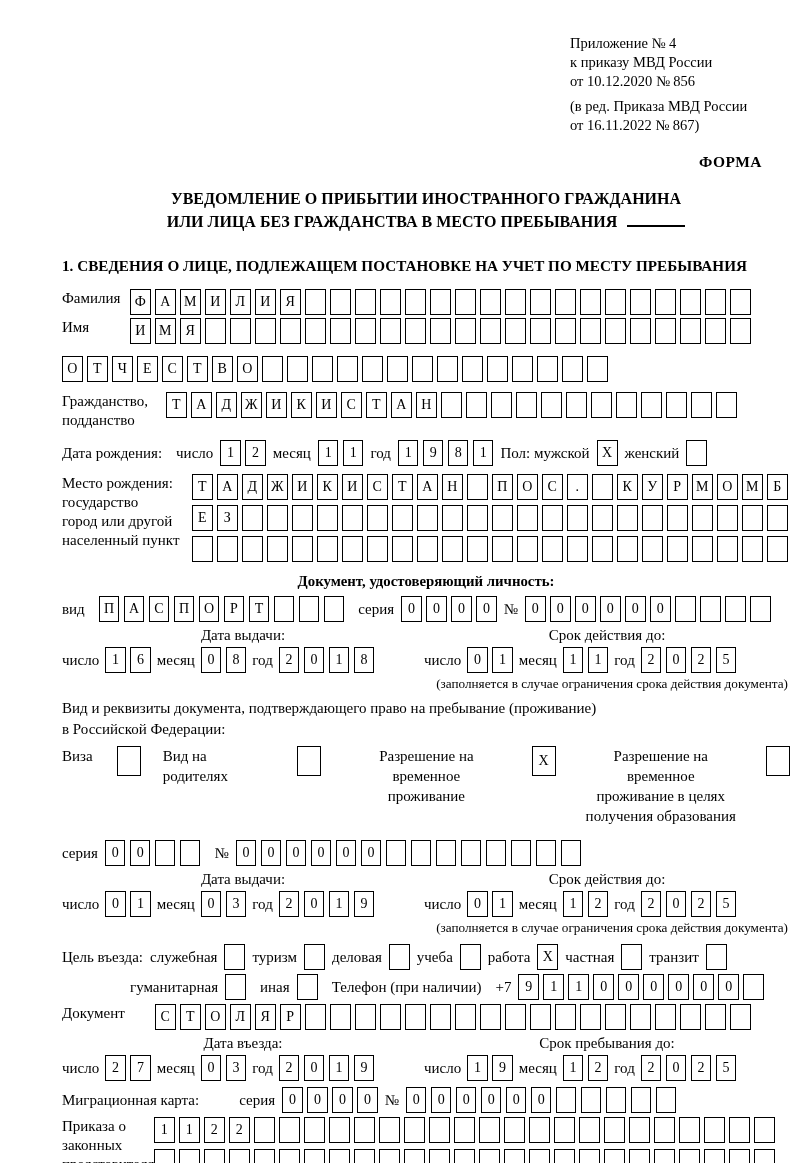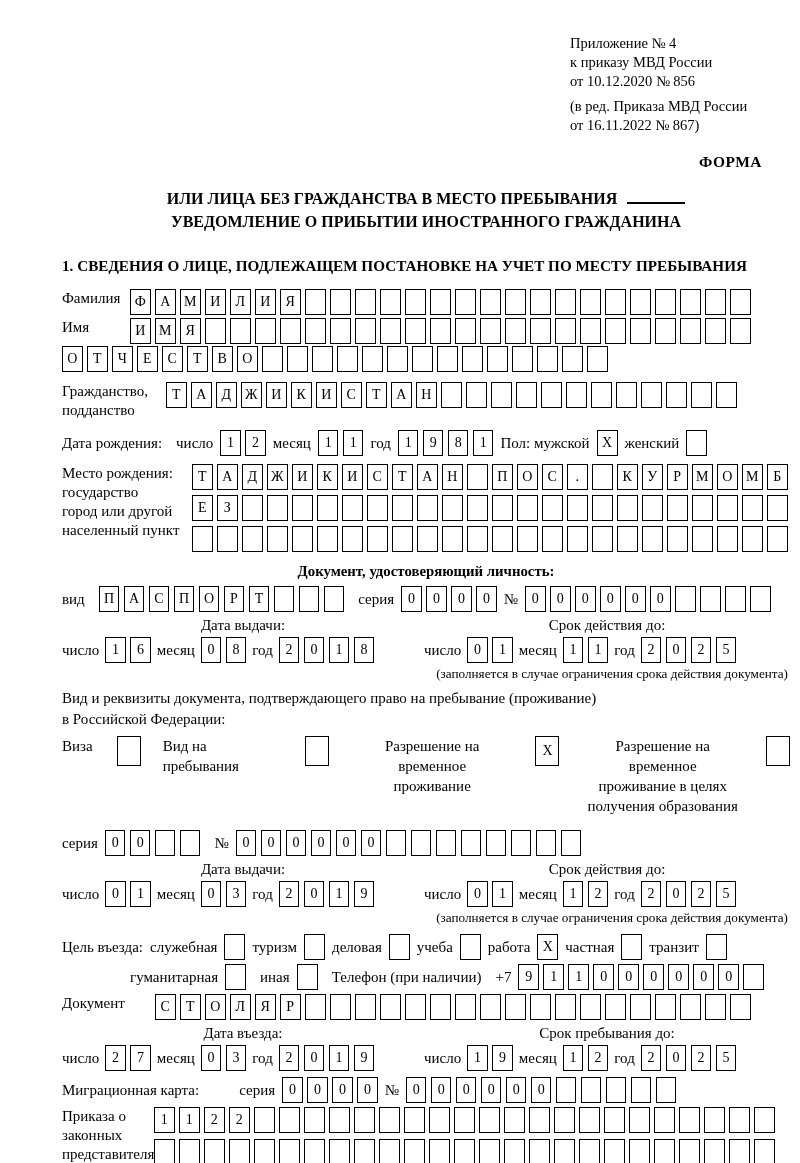--- a/index.html
+++ b/index.html
@@ -20,21 +20,21 @@
   .cells{display:flex;gap:4.5px;flex:none;}
   .cell{box-sizing:border-box;width:20.5px;height:26px;border:1.6px solid #000;flex:none;
         display:flex;align-items:center;justify-content:center;font-size:14px;background:#fff;}
   .chk{box-sizing:border-box;width:21px;height:26px;border:1.6px solid #000;flex:none;
        display:flex;align-items:center;justify-content:center;font-size:14px;background:#fff;}
   .chk-lg{width:24px;height:30px;}
 
   .frow{display:flex;align-items:flex-start;margin-bottom:3px;}
   .frow .lblcol{flex:none;}
   .lw-68{width:68px;} .lw-104{width:104px;} .lw-136{width:136px;} .lw-130{width:130px;} .lw-93{width:93px;} .lw-92{width:92px;}
-  .mb10{margin-bottom:10px;} .mb6{margin-bottom:2px;}
+  .mb10{margin-bottom:10px;} .mb6{margin-bottom:12px;}
 
   .inline-row{display:flex;align-items:center;margin-bottom:4px;}
   .inline-row > *{margin-right:7px;}
   .gap14{margin-right:14px !important;}
 
   .bp-rows > .cells{margin-bottom:5px;}
 
   .doc-head{text-align:center;font-weight:bold;font-size:14.8px;margin:6px 0 6px 0;}
 
   .dates{display:flex;margin-top:4px;}
@@ -65,22 +65,22 @@
       <div>к приказу МВД России</div>
       <div>от 10.12.2020 № 856</div>
       <div class="grp2">(в ред. Приказа МВД России</div>
       <div>от 16.11.2022 № 867)</div>
     </div>
   </div>
 
   <div class="forma">ФОРМА</div>
 
   <div class="title">
+    <div>УВЕДОМЛЕНИЕ О ПРИБЫТИИ ИНОСТРАННОГО ГРАЖДАНИНА</div>
     <div><span>ИЛИ ЛИЦА БЕЗ ГРАЖДАНСТВА В МЕСТО ПРЕБЫВАНИЯ</span><span class="uline"></span></div>
-    <div>УВЕДОМЛЕНИЕ О ПРИБЫТИИ ИНОСТРАННОГО ГРАЖДАНИНА</div>
   </div>
 
   <div class="sec-head">1. СВЕДЕНИЯ О ЛИЦЕ, ПОДЛЕЖАЩЕМ ПОСТАНОВКЕ НА УЧЕТ ПО МЕСТУ ПРЕБЫВАНИЯ</div>
 
   <div class="frow">
     <div class="lbl lblcol lw-68">Фамилия</div>
     <div class="cells">
         <span class="cell">Ф</span>
         <span class="cell">А</span>
         <span class="cell">М</span>
@@ -403,21 +403,21 @@
     <div>Вид и реквизиты документа, подтверждающего право на пребывание (проживание)</div>
     <div>в Российской Федерации:</div>
   </div>
 
   <div class="opts">
     <div class="opt">
       <span class="olabel">Виза</span>
       <span class="chk chk-lg"></span>
     </div>
     <div class="opt" style="margin-left:8px;">
-      <span class="olabel">Вид на пребывания</span>
+      <span class="olabel">Вид на родителях</span>
       <span class="chk chk-lg"></span>
     </div>
     <div class="opt" style="margin-left:10px;">
       <span class="olabel center">
         <div>Разрешение на временное</div>
         <div>проживание</div>
       </span>
       <span class="chk chk-lg">X</span>
     </div>
     <div class="opt" style="margin-left:10px;margin-right:0;">

